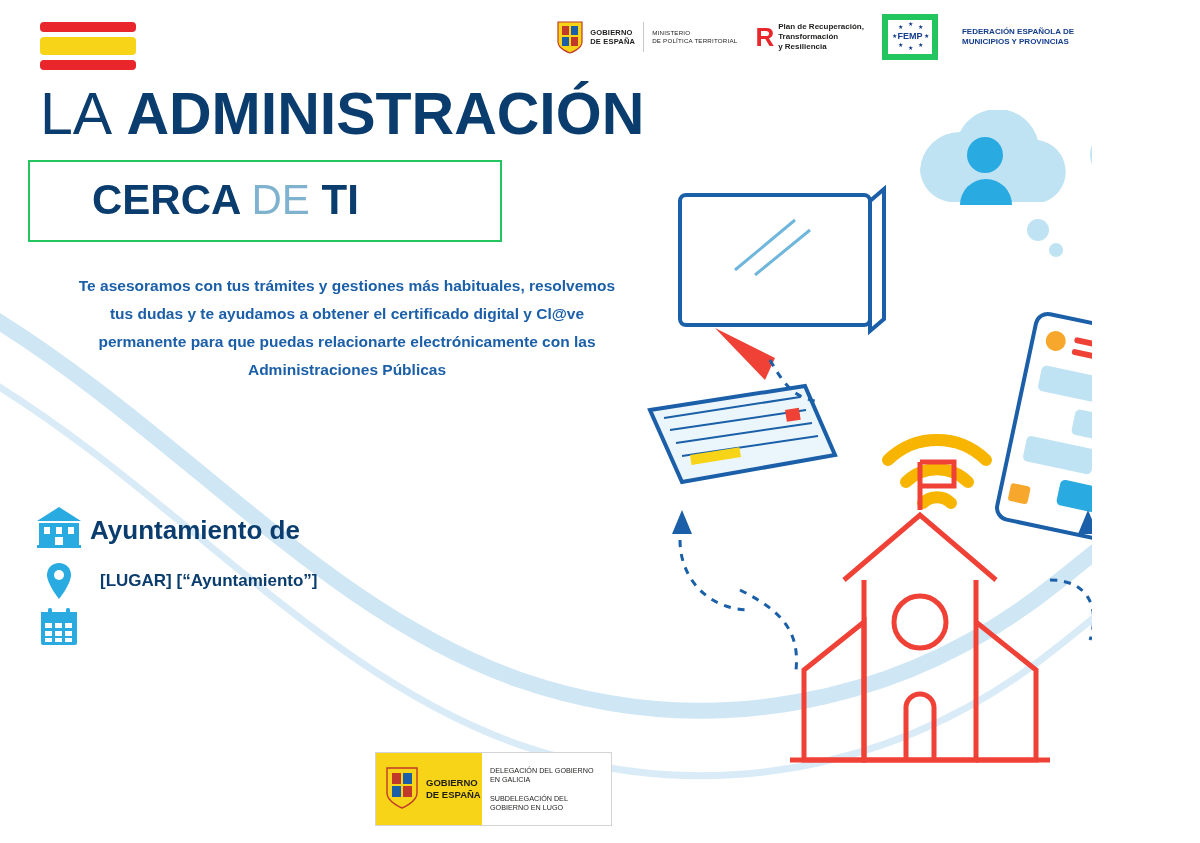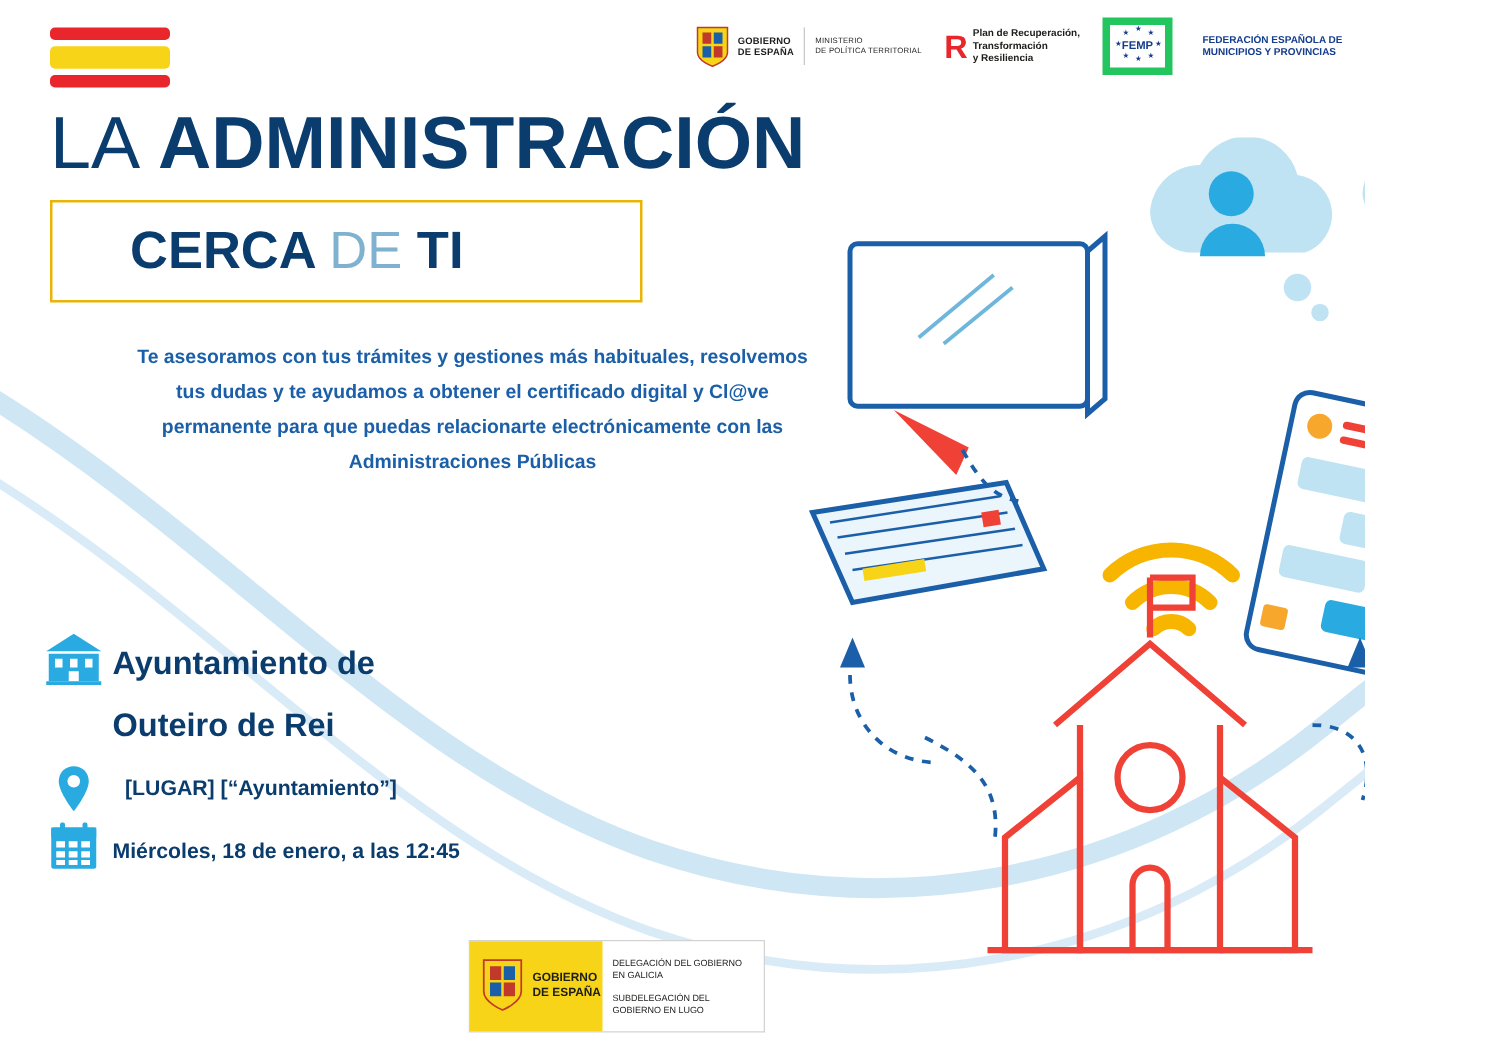--- a/index.html
+++ b/index.html
@@ -35,26 +35,26 @@
   .logo-femp{display:flex;align-items:center;gap:7px;}
   .logo-femp .eu{position:relative;width:44px;height:34px;border:6px solid #22c55e;}
   .logo-femp .eu .lbl{position:absolute;left:0;right:0;top:11px;text-align:center;font-size:9px;font-weight:bold;color:#143d8d;}
   .logo-femp .eu .star{position:absolute;width:4px;height:4px;color:#143d8d;font-size:6px;line-height:4px;}
   .logo-femp .txt{font-size:8px;line-height:10px;font-weight:bold;color:#143d8d;margin-left:17px;}
 
   
   .headline{position:absolute;left:40px;top:84px;}
   .headline .line1{font-size:59px;line-height:60px;font-weight:bold;color:#0a3d6e;white-space:nowrap;}
   .headline .line1 .thin{color:#0a3d6e;font-weight:300;}
-  .box{position:absolute;left:40px;top:160px;width:470px;height:78px;border:2px solid #eab308;}
+  .box{position:absolute;left:28px;top:160px;width:470px;height:78px;border:2px solid #22c55e;}
   .box .line2{position:absolute;left:62px;top:14px;font-size:42px;line-height:48px;font-weight:bold;color:#0a3d6e;white-space:nowrap;}
   .box .line2 .light{color:#7fb2cf;font-weight:300;}
 
   
-  .lead{position:absolute;left:104px;top:272px;width:548px;text-align:center;
+  .lead{position:absolute;left:73px;top:272px;width:548px;text-align:center;
         font-size:15.5px;line-height:28px;font-weight:bold;color:#1b5fa8;}
 
   
   .info{position:absolute;left:28px;top:505px;width:620px;}
   .info-row{display:flex;align-items:flex-start;margin-bottom:6px;}
   .info-ico{width:62px;flex:0 0 62px;display:flex;justify-content:center;align-items:flex-start;}
   .org-name{font-size:26px;line-height:50px;font-weight:bold;color:#0a3d6e;}
   .place-txt{font-size:17px;line-height:24px;font-weight:bold;color:#0a3d6e;padding-top:8px;margin-left:10px;}
   .date-txt{font-size:17px;line-height:24px;font-weight:bold;color:#0a3d6e;padding-top:12px;}
 
@@ -158,21 +158,20 @@
           <rect x="4" y="18" width="40" height="22" fill="#29abe2"></rect>
           <rect x="9" y="22" width="6" height="7" fill="#fff"></rect>
           <rect x="21" y="22" width="6" height="7" fill="#fff"></rect>
           <rect x="33" y="22" width="6" height="7" fill="#fff"></rect>
           <rect x="20" y="32" width="8" height="10" fill="#fff"></rect>
           <rect x="2" y="40" width="44" height="3" fill="#29abe2"></rect>
         </svg>
       </div>
       <div>
         <div class="org-name">Ayuntamiento de</div>
-        <div class="org-name">Outeiro de Rei</div>
       </div>
     </div>
 
     <div class="info-row">
       <div class="info-ico">
         <svg width="30" height="40" viewBox="0 0 30 40">
           <path d="M15,2 C8,2 3,7.2 3,14 C3,23 15,38 15,38 C15,38 27,23 27,14 C27,7.2 22,2 15,2 Z" fill="#29abe2"></path>
           <circle cx="15" cy="14" r="5" fill="#fff"></circle>
         </svg>
       </div>
@@ -192,21 +191,20 @@
               <rect x="26" y="16" width="7" height="5"></rect>
             <rect x="6" y="24" width="7" height="5"></rect>
               <rect x="16" y="24" width="7" height="5"></rect>
               <rect x="26" y="24" width="7" height="5"></rect>
             <rect x="6" y="31" width="7" height="4"></rect>
               <rect x="16" y="31" width="7" height="4"></rect>
               <rect x="26" y="31" width="7" height="4"></rect>
           </g>
         </svg>
       </div>
-      <div class="date-txt">Miércoles, 18 de enero, a las 12:45</div>
     </div>
   </div>
 
   <svg class="art" viewBox="0 0 580 720">
 
     <g>
       <rect x="60" y="85" width="190" height="130" rx="6" fill="#fff" stroke="#1b5fa8" stroke-width="4"></rect>
       <path d="M250,91 l14,-12 v130 l-14,12 z" fill="#fff" stroke="#1b5fa8" stroke-width="4"></path>
       <line x1="115" y1="160" x2="175" y2="110" stroke="#6fb6dd" stroke-width="3"></line>
       <line x1="135" y1="165" x2="190" y2="120" stroke="#6fb6dd" stroke-width="3"></line>

